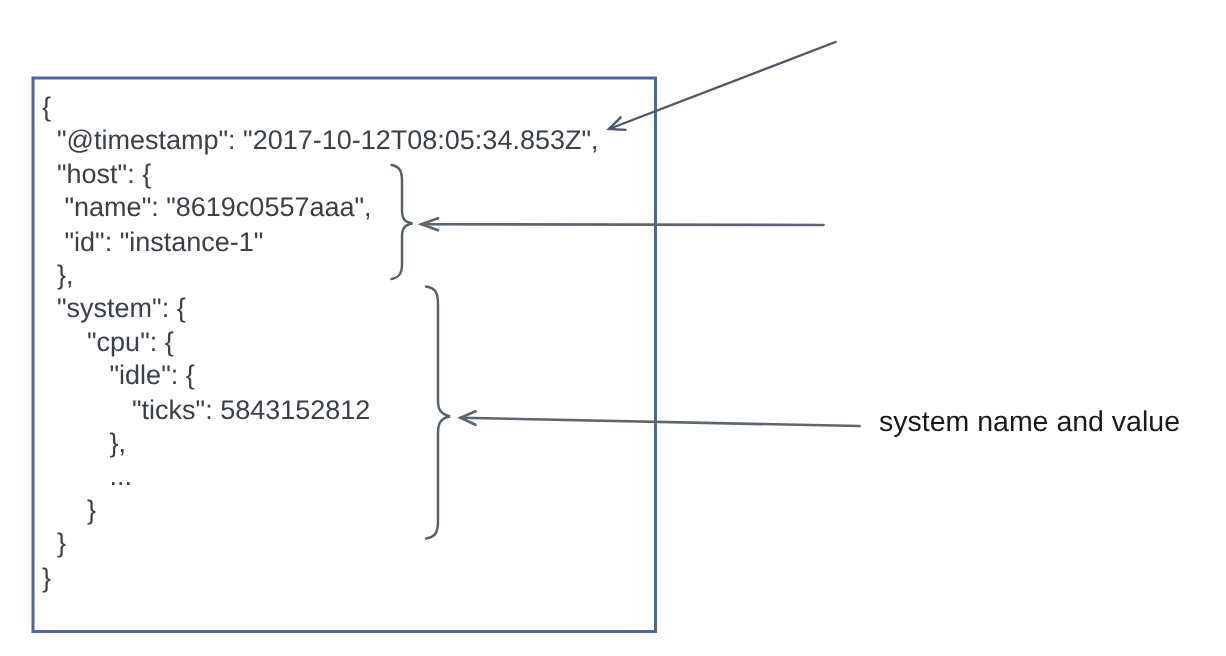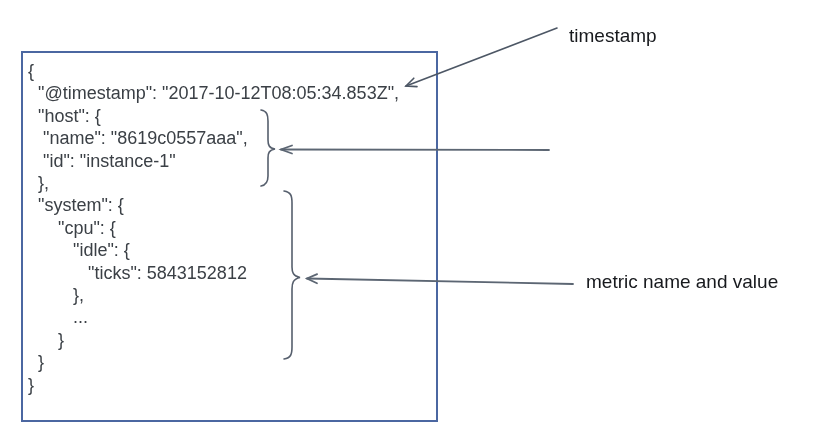--- a/index.html
+++ b/index.html
@@ -97,18 +97,17 @@
       <line x1="549" y1="150" x2="281" y2="149.5"></line>
       <path d="M292,145.5 L281,149.5 L292,153.5"></path>
     </g>
 
     <g stroke="#5c6673" stroke-width="1.8" fill="none" stroke-linecap="round">
       <line x1="573" y1="284" x2="307" y2="278.5"></line>
       <path d="M317,283.2 L307,278.5 L317.1,274.2"></path>
     </g>
   </svg>
 
-  <div class="anno-label timestamp">timestamp</div>
 
 
-  <div class="anno-label metric">metric name and value</div>
+  <div class="anno-label metric">system name and value</div>
 
 </div>
 
 </body></html>

